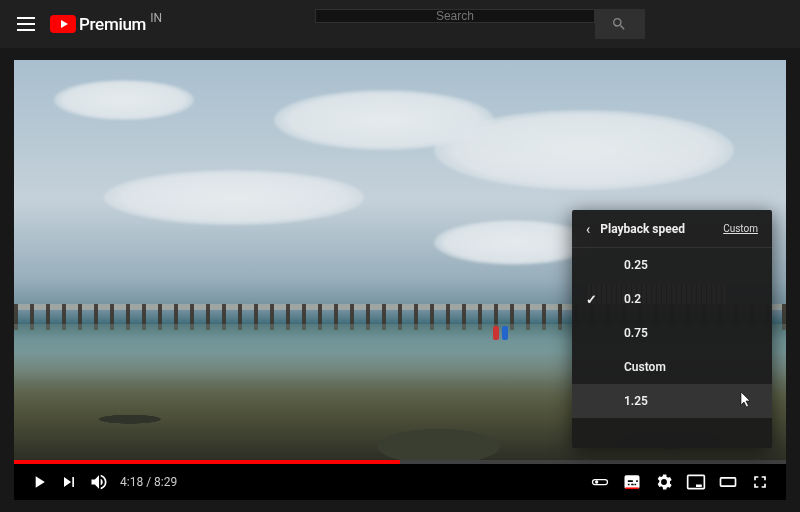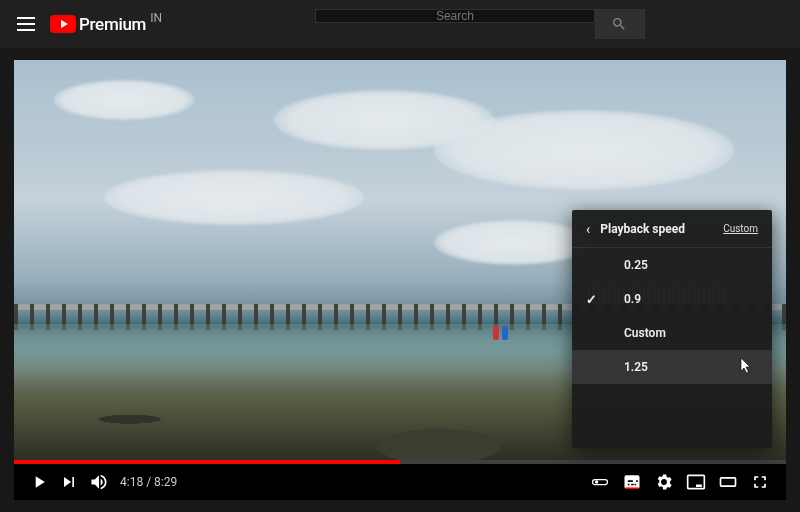--- a/index.html
+++ b/index.html
@@ -261,21 +261,24 @@
       <span class="chev">‹</span>
       <span class="title">Playback speed</span>
       <span class="custom">Custom</span>
     </div>
     <div id="speed-options">
         <div class="menu-item">
           <span>0.25</span>
         </div>
         <div class="menu-item">
           <span class="check">✓</span>
-          <span>0.9</span>
+          <span>0.2</span>
+        </div>
+        <div class="menu-item">
+          <span>0.75</span>
         </div>
         <div class="menu-item">
           <span>Custom</span>
         </div>
         <div class="menu-item hover">
           <span>1.25</span>
           <span class="cursor" style="position: absolute; right: 18px;"><svg viewBox="0 0 16 20">
               <path d="M3 1 L3 14 L6 11 L8.5 16 L10.5 15 L8 10 L12 10 Z"></path>
             </svg></span>
         </div>

